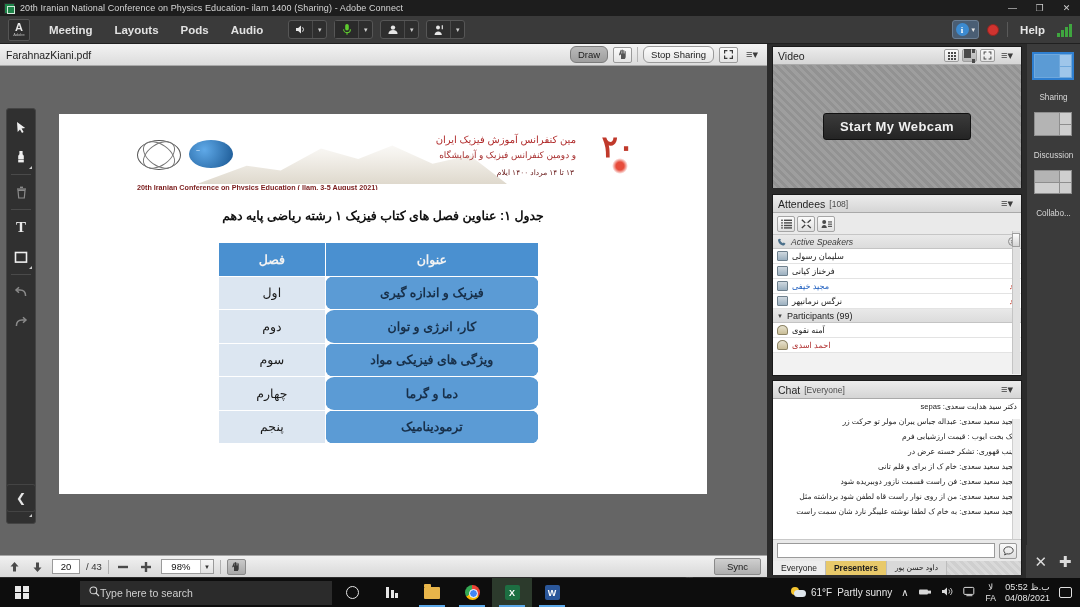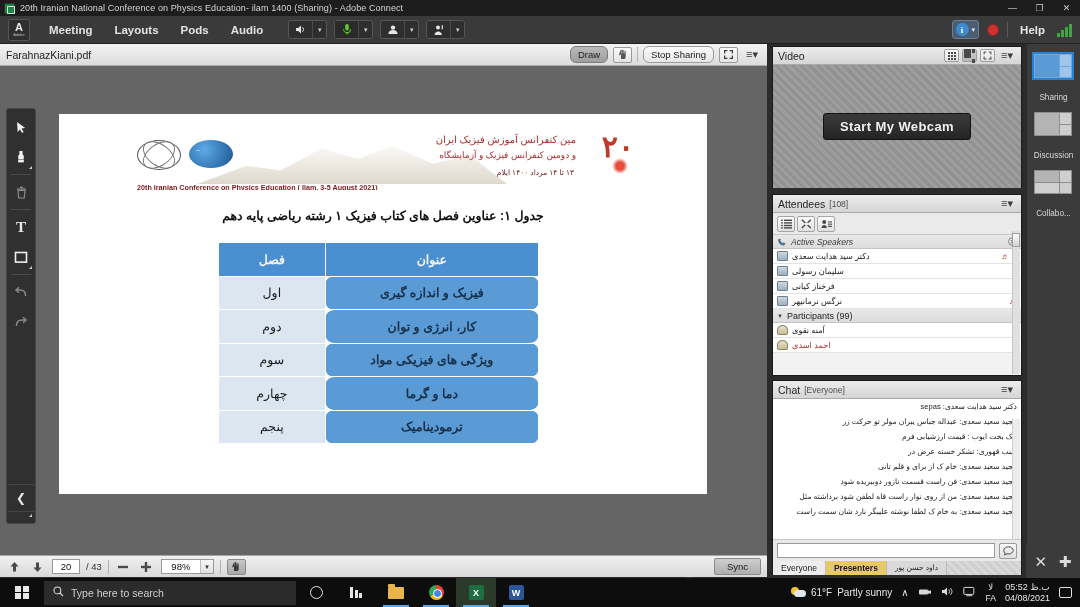--- a/index.html
+++ b/index.html
@@ -197,21 +197,21 @@
   .rail-thumb.sel .big{background:#5b9bd5;}
   .rail-lbl{font-size:8.2px;color:#d8d8d8;margin-top:13px;}
   .rail-bottom{position:absolute;left:1026px;top:545px;width:54px;height:33px;background:#3b3b3b;display:flex;align-items:center;justify-content:center;gap:12px;}
   .rail-bottom span{color:#dcdcdc;font-size:15px;}
 
   
   .taskbar{position:absolute;left:0;top:578px;width:1080px;height:29px;background:#0d0d0d;display:flex;align-items:center;}
   .start{width:44px;height:29px;display:flex;align-items:center;justify-content:center;}
   .winlogo{display:grid;grid-template-columns:6px 6px;grid-template-rows:6px 6px;gap:1.5px;}
   .winlogo i{background:#e8e8e8;display:block;}
-  .searchbox{width:252px;height:24px;background:#2b2b2b;display:flex;align-items:center;gap:7px;padding:0 9px;}
+  .searchbox{width:252px;height:24px;background:#2b2b2b;display:flex;align-items:center;padding:0 9px;margin-left:36px;}
   .searchbox .mag{color:#d8d8d8;font-size:11px;}
   .searchbox .ph{color:#cfcfcf;font-size:10.5px;}
   .tb-item{width:40px;height:29px;display:flex;align-items:center;justify-content:center;position:relative;}
   .tb-item .underline{position:absolute;bottom:0;left:7px;right:7px;height:2px;background:#5aa7e8;}
   .tb-item.active{background:#2c3a2c;}
   .ic-circ{width:13px;height:13px;border:1.6px solid #e6e6e6;border-radius:50%;}
   .ic-task{display:flex;gap:1.5px;align-items:flex-end;}
   .ic-task i{background:#e6e6e6;display:block;width:3px;}
   .ic-folder{width:16px;height:12px;background:#e8b54a;border-radius:1px;position:relative;}
   .ic-folder::before{content:"";position:absolute;top:-3px;left:0;width:7px;height:3px;background:#e8b54a;border-radius:1px 1px 0 0;}
@@ -561,33 +561,32 @@
         <svg width="10" height="9" viewBox="0 0 10 9">
             <path d="M1 1.4c0 3.4 2.6 6 6 6l1.6-1.6-1.8-1.4-1 .8C4.6 4.6 3.8 3.8 3.2 2.6l.8-1L2.6.8z" fill="#4a6f8a"></path>
           </svg>
       </span>
       <span class="grp-label">Active Speakers</span>
       <span class="grp-x">✕</span>
     </div>
 
     <div class="att-row">
       <span class="att-ico"></span>
-      <span class="att-name">دکتر سید هدایت سعدی</span>
-      <span class="att-right">
-        <span class="ic-mic">♬</span>
-        <span class="ic-cam">●</span>
-      </span>
-    </div>
-    <div class="att-row">
-      <span class="att-ico"></span>
       <span class="att-name">سلیمان رسولی</span>
     </div>
     <div class="att-row">
       <span class="att-ico"></span>
       <span class="att-name">فرخناز کیانی</span>
+    </div>
+    <div class="att-row">
+      <span class="att-ico"></span>
+      <span class="att-name blue">مجید خیفی</span>
+      <span class="att-right">
+          <span class="ic-mic">♬</span>
+        </span>
     </div>
     <div class="att-row">
       <span class="att-ico"></span>
       <span class="att-name">نرگس نرمانیهر</span>
       <span class="att-right">
           <span class="ic-mic">♬</span>
         </span>
     </div>
 
     <div class="grp-row">

